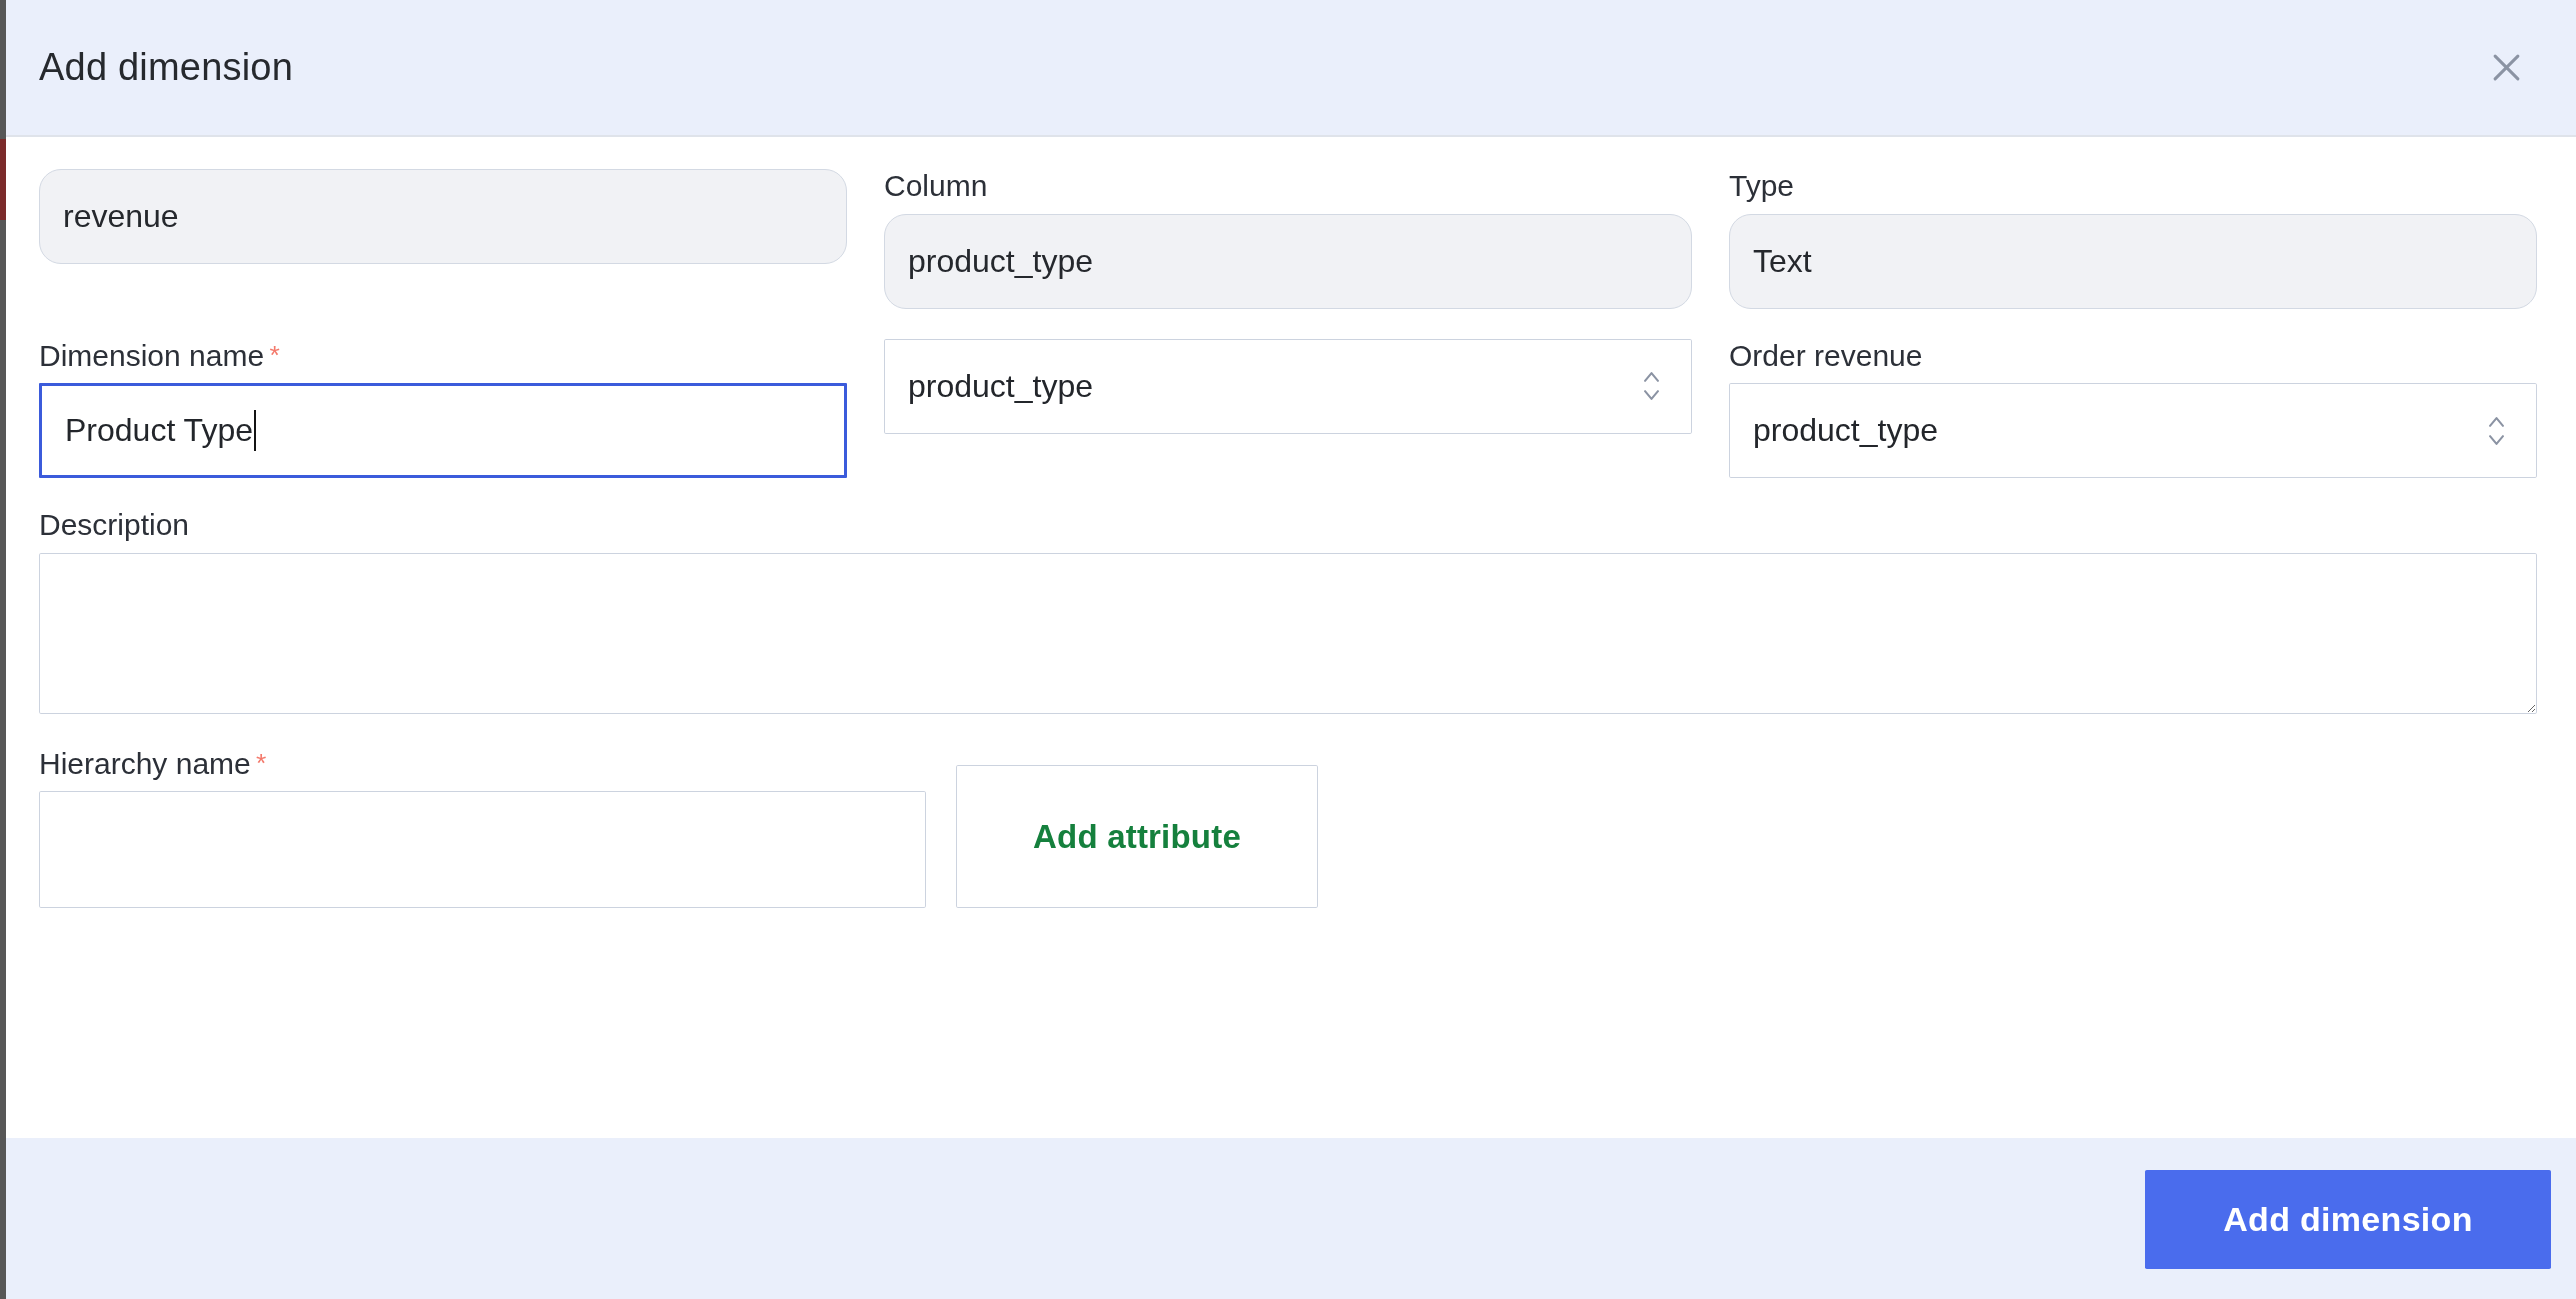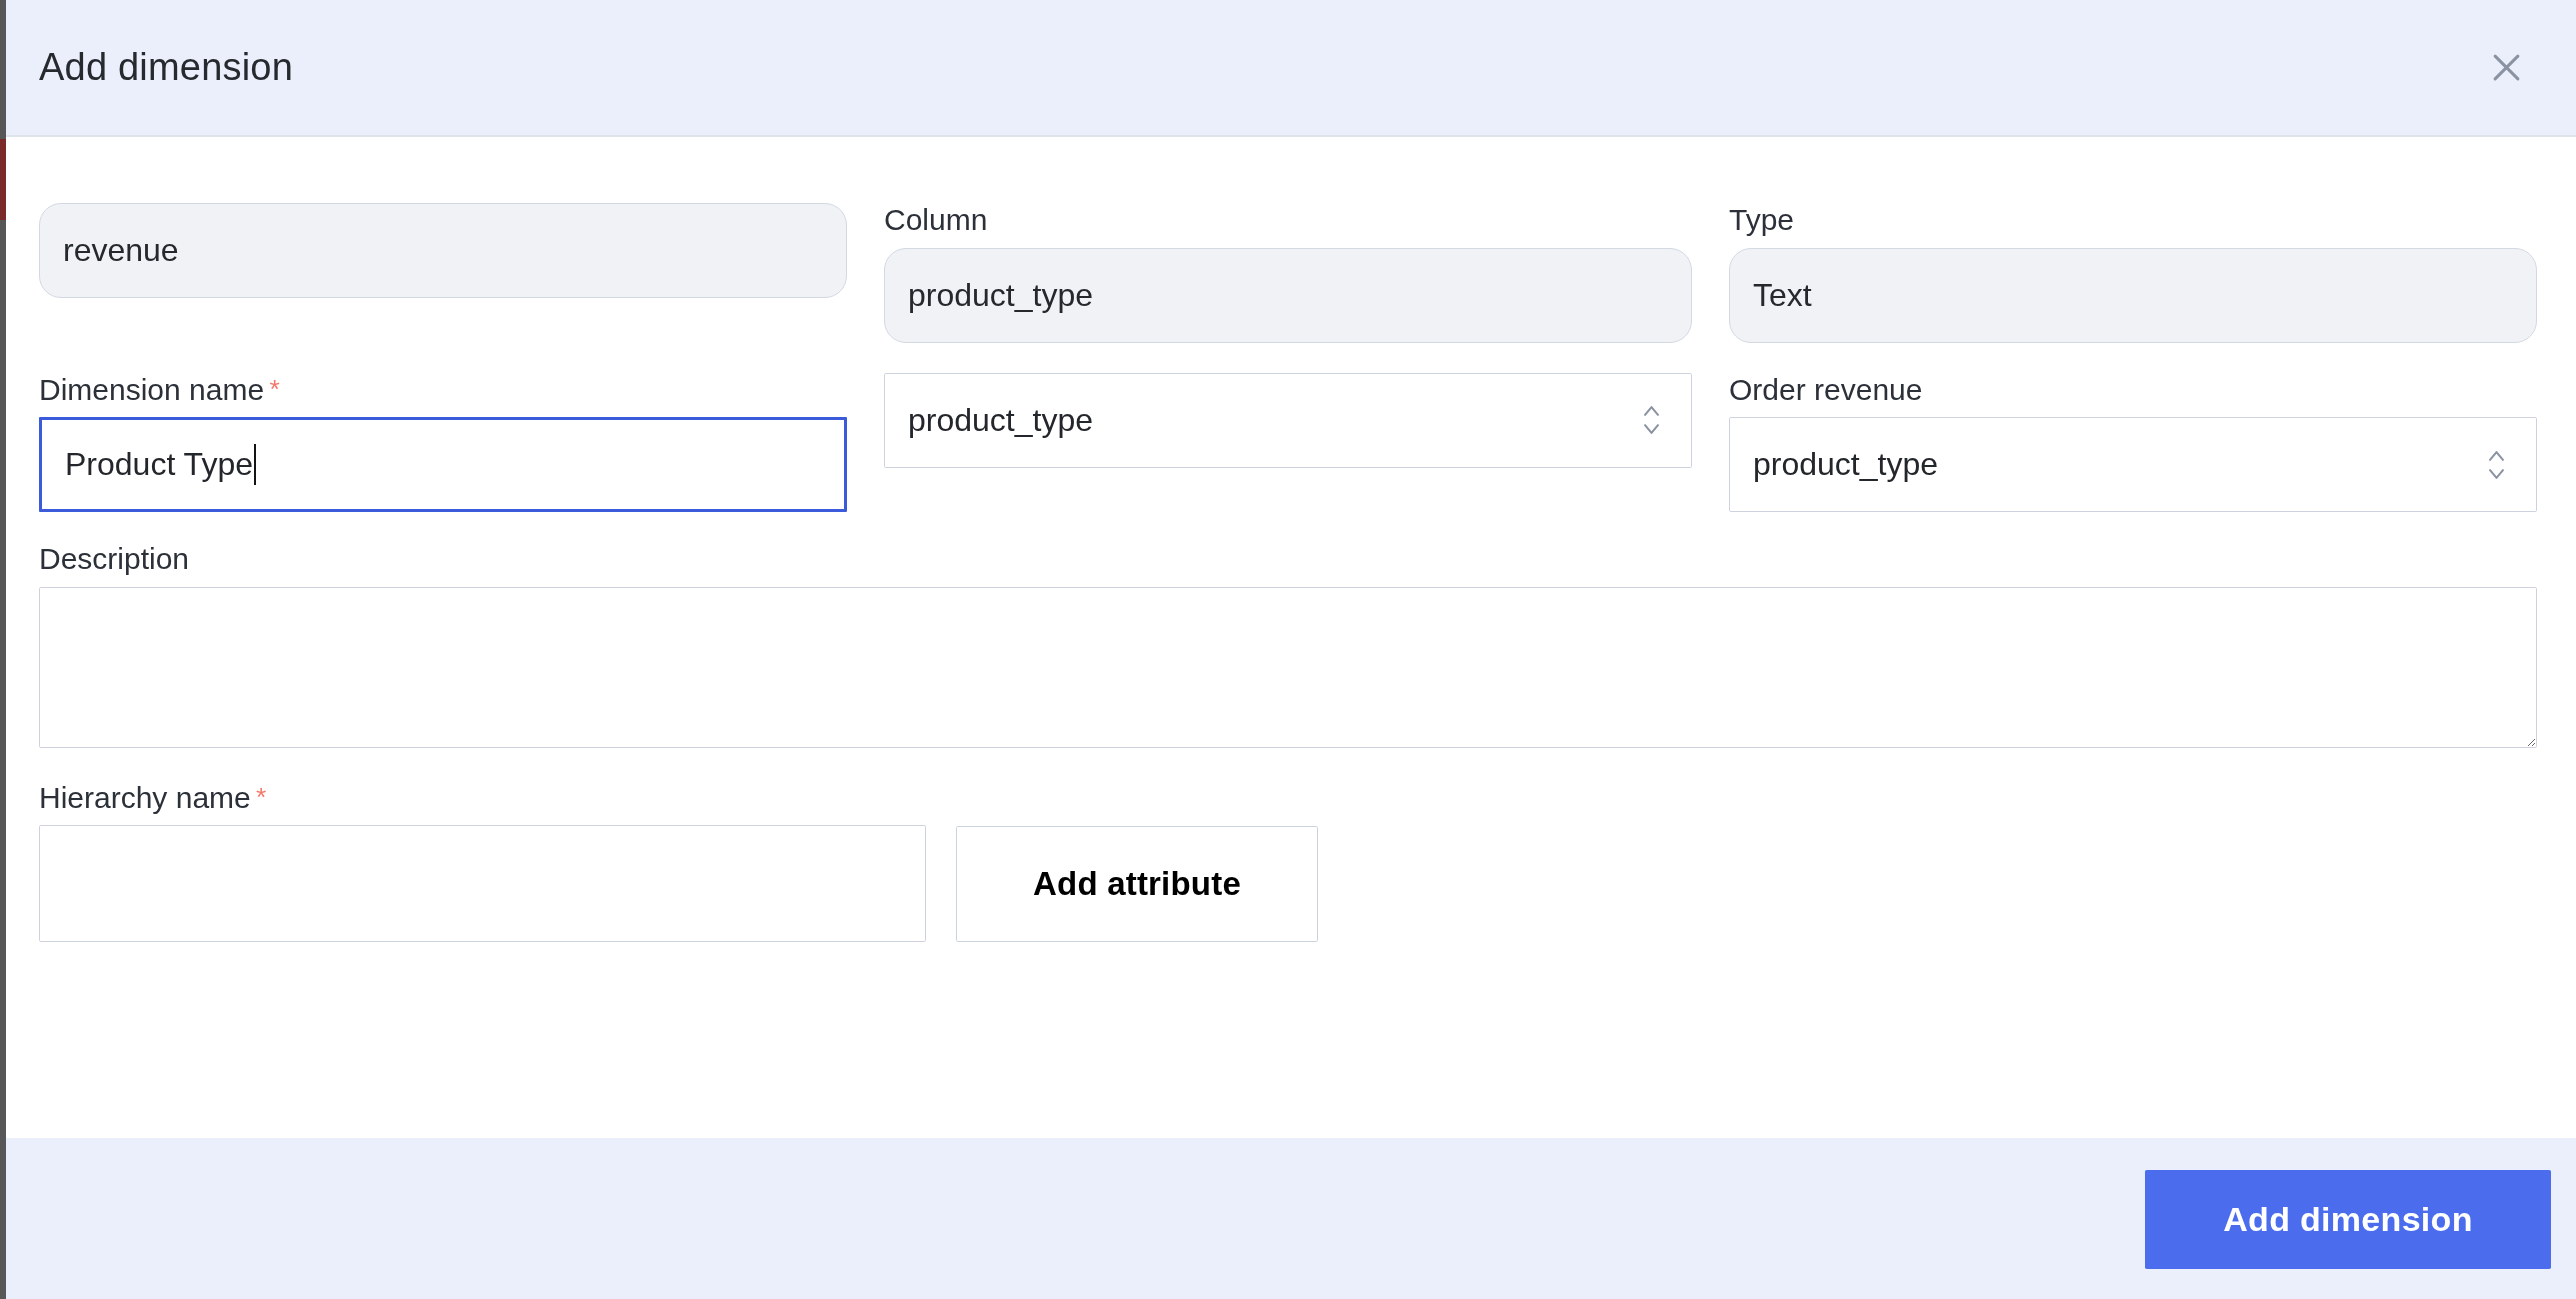--- a/index.html
+++ b/index.html
@@ -12,21 +12,20 @@
   }
 
   .dialog {
     position: relative;
     width: 2576px;
     height: 1300px;
     background: #ffffff;
     display: flex;
     flex-direction: column;
     overflow: hidden;
-    gap: 34px;
   }
 
   
   .rail-dark {
     position: absolute;
     left: 0; top: 0;
     width: 6.2px; height: 1300px;
     background: #575757;
     z-index: 5;
   }
@@ -154,28 +153,28 @@
   }
   .hier-input-wrap { width: 887px; flex: 0 0 auto; }
   .hier-input {
     height: 117px;
     border: 1.8px solid #ccd3df;
     border-radius: 1.8px;
     background: #ffffff;
   }
   .add-attr-btn {
     width: 362px;
-    height: 116px;
+    height: 143px;
     flex: 0 0 auto;
     border: 1.8px solid #ccd3df;
     border-radius: 1.8px;
     background: #ffffff;
     font-size: 33px;
     font-weight: bold;
-    color: #000000;
+    color: #15803d;
     display: flex;
     align-items: center;
     justify-content: center;
     cursor: pointer;
     letter-spacing: 0.2px;
   }
 
   
   .footer {
     flex: 0 0 auto;

